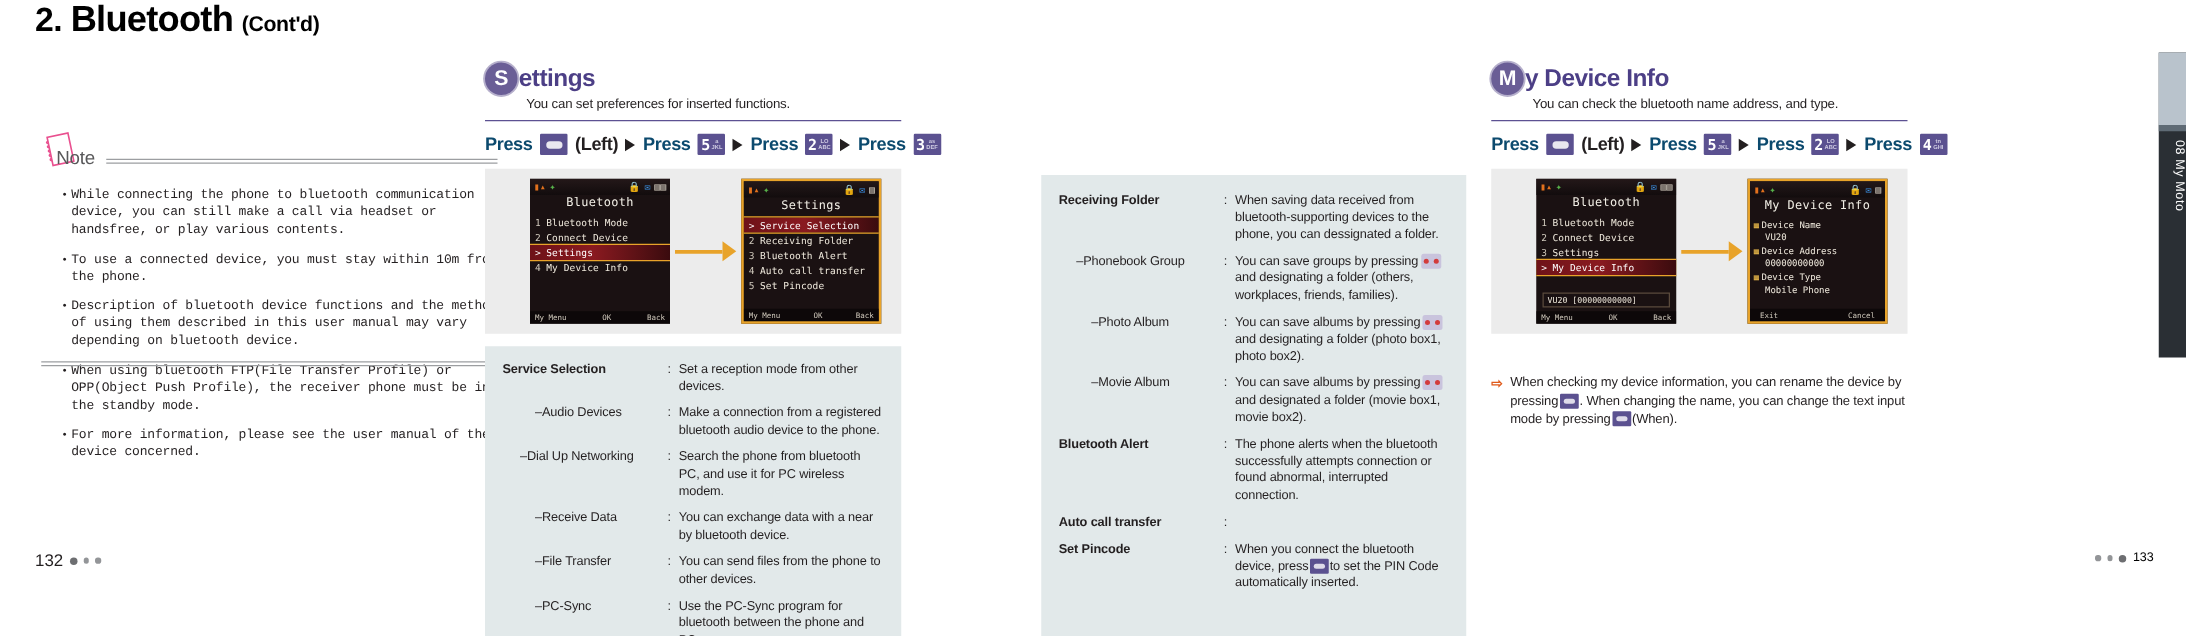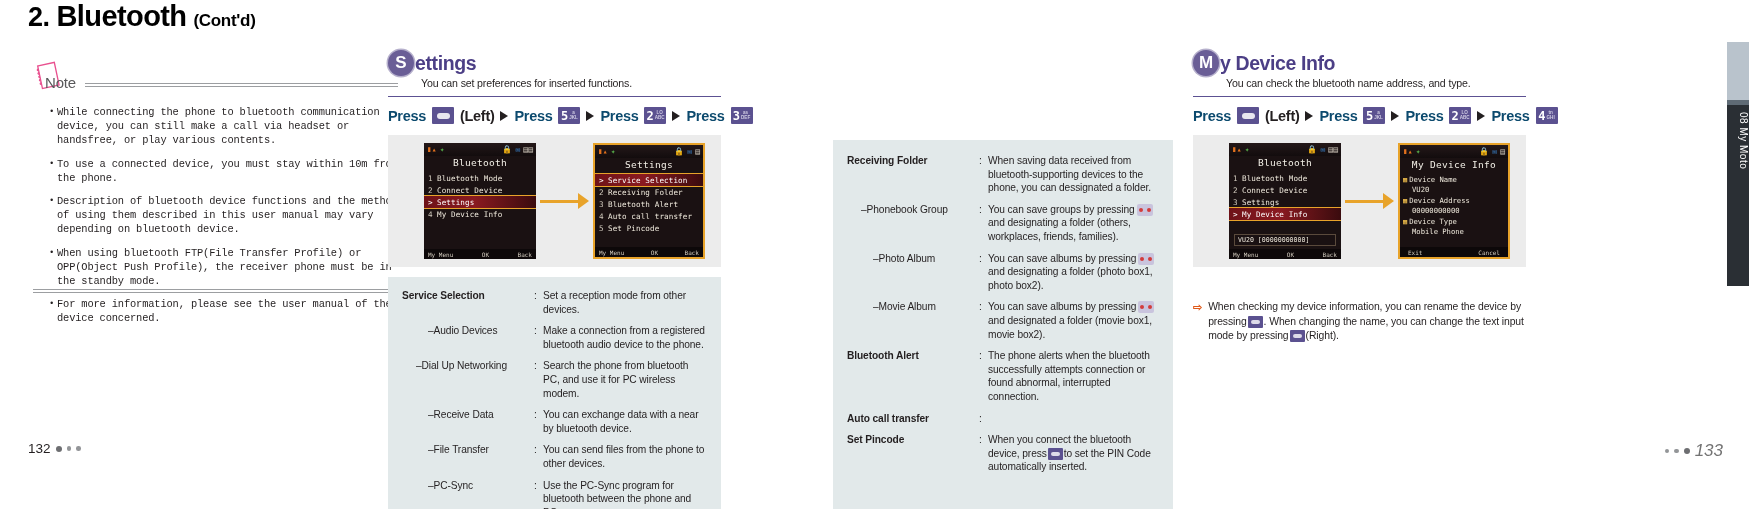--- a/index.html
+++ b/index.html
@@ -38,20 +38,21 @@
 
   
   .note-col {
     position: absolute;
     left: 33px; top: 74px;
     width: 365px;
   }
   .note-head {
     position: relative;
     height: 22px;
+    margin-top: 44px;
   }
   .note-icon {
     position: absolute; left: 2px; top: -13px;
     width: 27px; height: 30px;
   }
   .note-label {
     position: absolute; left: 12px; top: 0px;
     font-size: 15px; color: #58585a; letter-spacing: -0.2px;
   }
   .note-rule {
@@ -333,21 +334,21 @@
     color: #fff; font-size: 10px;
     writing-mode: vertical-rl;
     text-orientation: mixed;
     letter-spacing: 0.5px;
     padding-left: 5px;
   }
   .page-num-right {
     position: absolute; right: 26px; top: 441px;
     display: flex; align-items: center; gap: 5px;
   }
-  .page-num-right .n { font-size: 17px; color: #737373; font-style: italic; }
+  .page-num-right .n { font-size: 10px; color: #000000; }
 </style>
 </head>
 <body>
 
 <div class="page">
 
   <div class="title-block">
     <span class="title-num">2.</span>
     <span class="title-main">Bluetooth</span>
     <span class="title-cont">(Cont'd)</span>
@@ -683,21 +684,21 @@
       <div class="info-val">Mobile Phone</div>
       <div class="phone-foot" style="justify-content:space-between; padding:1.5px 8px;">
         <span>Exit</span>
         <span>Cancel</span>
       </div>
     </div>
   </div>
 
   <div class="rnote" style="left:1193px; top:300px; width:333px;">
     <span class="rnote-arrow">⇨</span>
-    <span><span>When checking my device information, you can rename the device by pressing</span><span class="inline-key"></span><span>. When changing the name, you can change the text input mode by pressing</span><span class="inline-key"></span><span>(Right).</span></span>
+    <span><span>When checking my device information, you can rename the device by pressing</span><span class="inline-key"></span><span>. When changing the name, you can change the text input mode by pressing</span><span class="inline-key"></span><span>(When).</span></span>
   </div>
 
   <div class="edge-tab">
     <div class="cap"></div>
     <div class="capline"></div>
     <div class="edge-txt">08 My Moto</div>
   </div>
 
   <div class="page-num-right">
     <span class="dot"></span>

